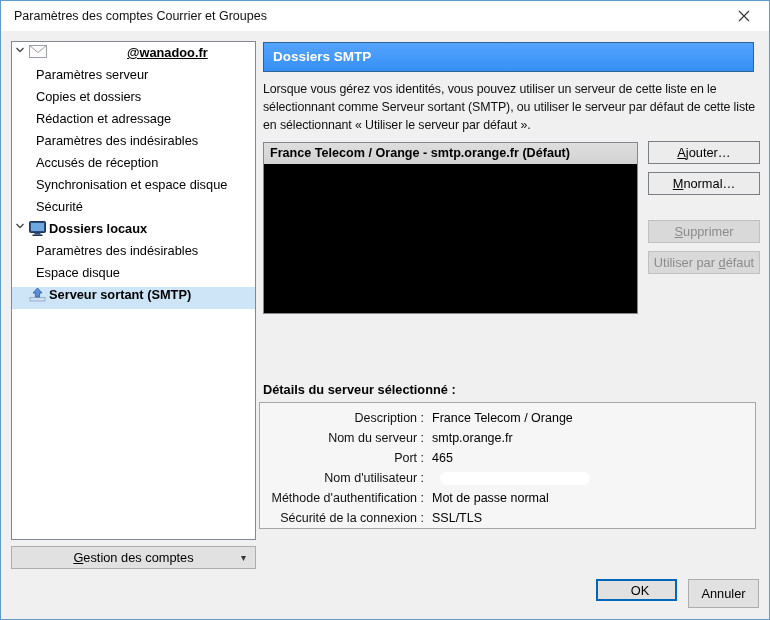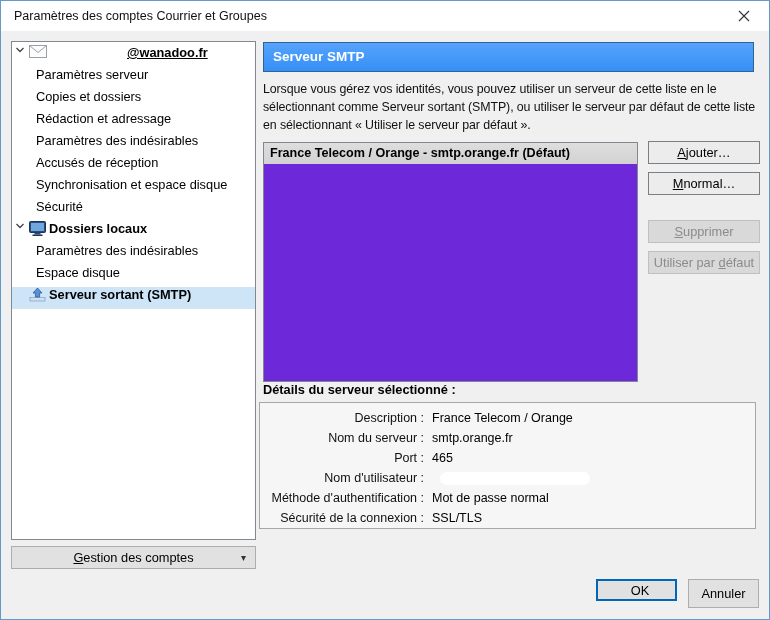--- a/index.html
+++ b/index.html
@@ -41,22 +41,22 @@
   .smtp-header {
     position:absolute; left:262px; top:41px; width:491px; height:30px;
     background:linear-gradient(#55a3fd,#3590f5); border:1px solid #2f6394;
     color:#ffffff; font-weight:bold; font-size:13.5px; line-height:28px; padding-left:9px;
   }
   .smtp-desc {
     position:absolute; left:262px; top:79px; width:496px;
     font-size:12.4px; line-height:18px; letter-spacing:-0.1px; color:#111;
   }
   .listbox {
-    position:absolute; left:262px; top:141px; width:375px; height:240px;
-    background:#6d28d9; border:1px solid #82888f;
+    position:absolute; left:262px; top:141px; width:375px; height:172px;
+    background:#000000; border:1px solid #82888f;
   }
   .list-item {
     height:21px; line-height:21px; padding-left:6px;
     background:linear-gradient(#dedede,#d2d2d2);
     font-weight:bold; font-size:12.6px; white-space:nowrap; overflow:hidden;
   }
   
   .sbtn {
     position:absolute; left:647px; width:112px; height:23px;
     font-size:12.8px; font-family:"Liberation Sans", sans-serif;
@@ -161,21 +161,21 @@
     </div>
   </div>
 
   <button class="acct-mgmt">
     <span>
       <span></span><span class="ak">G</span><span>estion des comptes</span>
     </span>
     <span class="dd">▾</span>
   </button>
 
-  <div class="smtp-header">Serveur SMTP</div>
+  <div class="smtp-header">Dossiers SMTP</div>
 
   <div class="smtp-desc">Lorsque vous gérez vos identités, vous pouvez utiliser un serveur de cette liste en le sélectionnant comme Serveur sortant (SMTP), ou utiliser le serveur par défaut de cette liste en sélectionnant « Utiliser le serveur par défaut ».</div>
 
   <div class="listbox">
     <div class="list-item">France Telecom / Orange - smtp.orange.fr (Défaut)</div>
   </div>
 
   <button class="sbtn" id="btn-add">
     <span><span></span><span class="ak">A</span><span>jouter…</span></span>
   </button>

